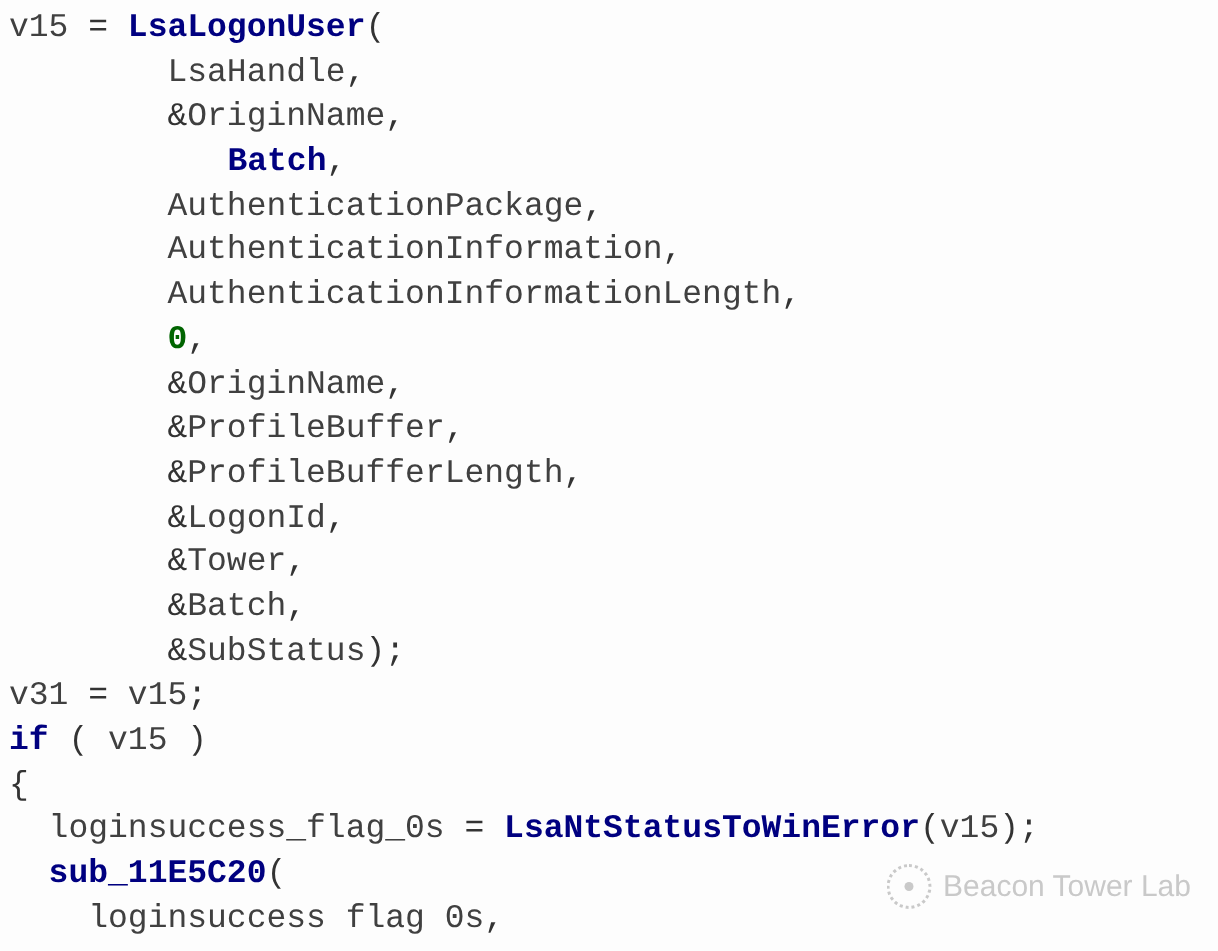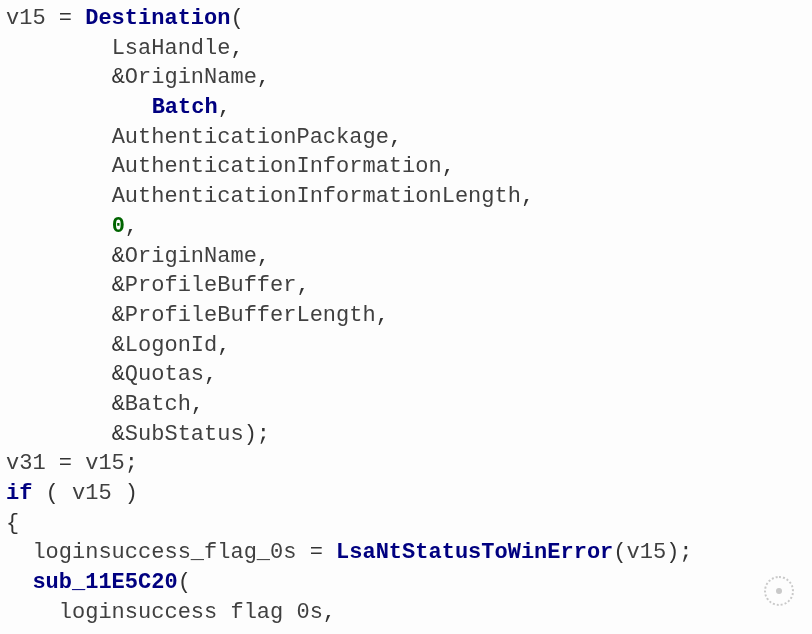--- a/index.html
+++ b/index.html
@@ -52,37 +52,38 @@
     width: 6px;
     height: 6px;
     background: #c9c9c9;
     border-radius: 50%;
     transform: translate(-50%, -50%);
   }
 </style>
 </head>
 <body>
 
-<div class="code-area" id="code-block"><span class="tok-var">v15</span><span class="tok-punct"> = </span><span class="tok-func">Destination</span><span class="tok-punct">(</span>
+<div class="code-area" id="code-block"><span class="tok-var">v15</span><span class="tok-punct"> = </span><span class="tok-func">LsaLogonUser</span><span class="tok-punct">(</span>
         <span class="tok-var">LsaHandle</span><span class="tok-punct">,</span>
         <span class="tok-amp">&amp;</span><span class="tok-var">OriginName</span><span class="tok-punct">,</span>
         <span class="tok-bold">Batch</span><span class="tok-punct">,</span>
         <span class="tok-var">AuthenticationPackage</span><span class="tok-punct">,</span>
         <span class="tok-var">AuthenticationInformation</span><span class="tok-punct">,</span>
         <span class="tok-var">AuthenticationInformationLength</span><span class="tok-punct">,</span>
         <span class="tok-num">0</span><span class="tok-punct">,</span>
         <span class="tok-amp">&amp;</span><span class="tok-var">OriginName</span><span class="tok-punct">,</span>
         <span class="tok-amp">&amp;</span><span class="tok-var">ProfileBuffer</span><span class="tok-punct">,</span>
         <span class="tok-amp">&amp;</span><span class="tok-var">ProfileBufferLength</span><span class="tok-punct">,</span>
         <span class="tok-amp">&amp;</span><span class="tok-var">LogonId</span><span class="tok-punct">,</span>
-        <span class="tok-amp">&amp;</span><span class="tok-var">Quotas</span><span class="tok-punct">,</span>
+        <span class="tok-amp">&amp;</span><span class="tok-var">Tower</span><span class="tok-punct">,</span>
         <span class="tok-amp">&amp;</span><span class="tok-var">Batch</span><span class="tok-punct">,</span>
         <span class="tok-amp">&amp;</span><span class="tok-var">SubStatus</span><span class="tok-punct">);</span>
 <span class="tok-var">v31</span><span class="tok-punct"> = </span><span class="tok-var">v15</span><span class="tok-punct">;</span>
 <span class="tok-kw">if</span><span class="tok-punct"> ( </span><span class="tok-var">v15</span><span class="tok-punct"> )</span>
 <span class="tok-punct">{</span>
   <span class="tok-var">loginsuccess_flag_0s</span><span class="tok-punct"> = </span><span class="tok-func">LsaNtStatusToWinError</span><span class="tok-punct">(</span><span class="tok-var">v15</span><span class="tok-punct">);</span>
   <span class="tok-func">sub_11E5C20</span><span class="tok-punct">(</span>
     <span class="tok-var">loginsuccess flag 0s</span><span class="tok-punct">,</span></div>
 
 <div class="watermark">
   <span class="wm-icon"></span>
+  <span>Beacon Tower Lab</span>
 </div>
 
 </body></html>

